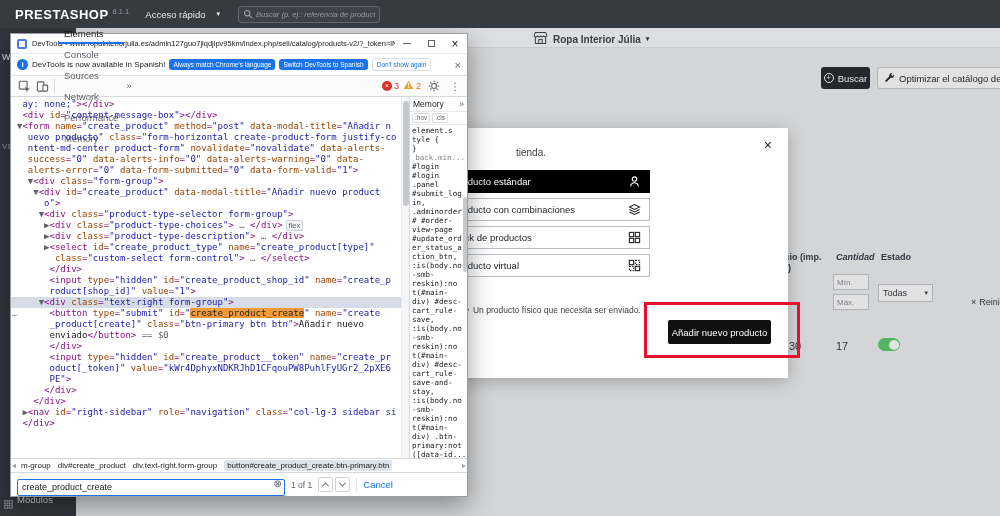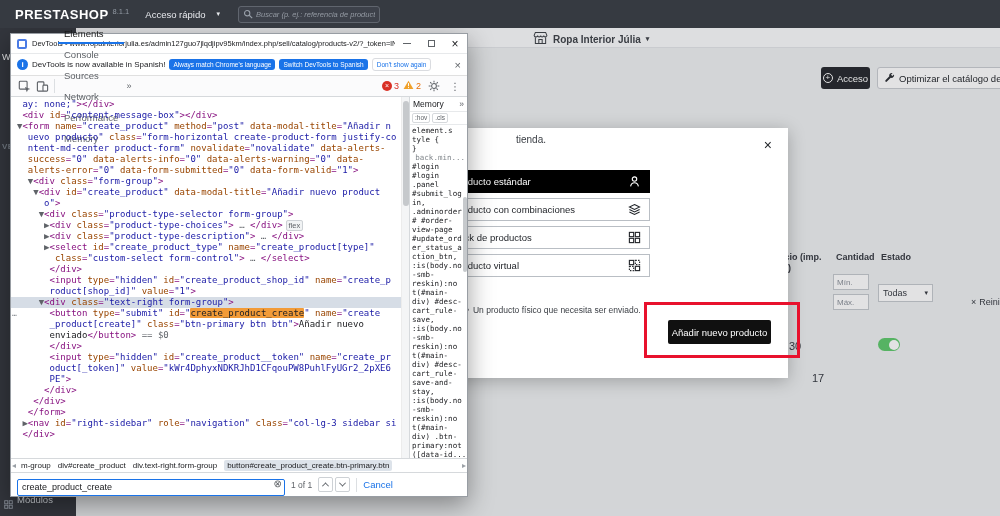--- a/index.html
+++ b/index.html
@@ -19,44 +19,44 @@
 
   .ps-main { position:absolute; left:0; top:28px; width:1000px; height:488px; background:#eef0f2; z-index:1; }
   .ps-subheader { position:absolute; left:0; top:0; width:1000px; height:20px; background:#fafbfc; border-bottom:1px solid #e3e5e8; }
   .ps-shop { position:absolute; left:533px; top:3px; display:flex; align-items:center; gap:5px; color:#3f4349; font-size:10px; font-weight:bold; }
   .btn-new { position:absolute; left:821px; top:39px; width:49px; height:22px; background:#26292e; color:#fff; border-radius:3px; font-size:9.5px; display:flex; align-items:center; justify-content:center; gap:4px; }
   .plus-circle { width:10px; height:10px; border:1px solid #fff; border-radius:50%; font-size:8px; line-height:8px; text-align:center; display:inline-block; }
   .btn-optimize { position:absolute; left:877px; top:39px; width:131px; height:22px; background:#fff; border:1px solid #c9cdd2; border-radius:3px; color:#24272c; font-size:9.5px; display:flex; align-items:center; gap:4px; padding:0 6px; white-space:nowrap; overflow:hidden; }
 
   .col-head { position:absolute; font-size:9px; font-weight:bold; color:#363a41; line-height:11px; }
   .col-price { left:770px; top:224px; width:58px; }
-  .col-qty { left:836px; top:224px; }
+  .col-qty { left:836px; top:224px;font-style:italic; }
   .col-status { left:881px; top:224px; }
   .f-input { position:absolute; width:36px; height:16px; border:1px solid #c5c9ce; background:#fff; font-size:8px; color:#8a9099; display:flex; align-items:center; padding:0 3px; }
   .f-min { left:833px; top:246px; }
   .f-max { left:833px; top:266px; }
   .f-select { position:absolute; left:878px; top:256px; width:55px; height:18px; border:1px solid #c5c9ce; background:#fff; display:flex; align-items:center; justify-content:space-between; padding:0 4px; font-size:9px; color:#363a41; }
   .f-reset { position:absolute; left:971px; top:269px; font-size:9px; color:#363a41; white-space:nowrap; display:flex; gap:3px; align-items:center; }
   .row-val { position:absolute; font-size:11px; color:#363a41; }
   .r-price { left:789px; top:312px; }
-  .r-qty { left:812px; top:312px;margin-top:32px; }
+  .r-qty { left:836px; top:312px; }
   .toggle { position:absolute; left:878px; top:310px; width:22px; height:13px; background:#5fc96c; border-radius:7px; }
   .toggle .knob { position:absolute; right:1.5px; top:1.5px; width:10px; height:10px; border-radius:50%; background:#fff; }
 
   .ps-sidebar { position:absolute; left:0; top:28px; width:76px; height:488px; background:#363a41; z-index:3; }
   .sb-frag1 { position:absolute; left:2px; top:24px; color:#fff; font-size:9px; }
   .sb-frag2 { position:absolute; left:2px; top:114px; color:#7f8791; font-size:8px; font-weight:bold; letter-spacing:.5px; }
   .sb-modules { position:absolute; left:17px; top:466px; color:#dfe3e8; font-size:9.5px;text-align:center; }
   .sb-mod-icon { position:absolute; left:4px; top:467px; }
 
   .dim { position:absolute; left:0; top:28px; width:1000px; height:488px; background:rgba(30,34,40,0.13); z-index:4; }
 
   
   .modal { position:absolute; left:436px; top:128px; width:352px; height:250px; background:#fff; z-index:5; box-shadow:0 3px 16px rgba(0,0,0,0.25); }
-  .modal-title-frag { position:absolute; left:80px; top:6px; font-size:10px; color:#3a3e44; }
+  .modal-title-frag { position:absolute; left:80px; top:19px; font-size:10px; color:#3a3e44; }
   .modal-close { position:absolute; right:16px; top:10px; font-size:14px; color:#23262b; line-height:14px; }
   .type-list { position:absolute; left:8px; top:42px; width:206px; }
   .type-btn { height:23px; border:1px solid #b9bec4; background:#fff; color:#23262b; font-size:9.5px; display:flex; align-items:center; justify-content:space-between; padding:0 8px; margin-bottom:5px; }
   .type-btn.selected { background:#000; border-color:#000; color:#fff; }
   .type-icon { display:flex; align-items:center; }
   .type-desc { position:absolute; left:30px; top:177px; font-size:8.5px; color:#3a3e44; display:flex; gap:4px; white-space:nowrap; }
   .modal-submit { position:absolute; left:232px; top:192px; width:103px; height:24px; background:#101010; color:#fff; font-size:9.5px; border-radius:2px; display:flex; align-items:center; justify-content:center; }
   .red-rect { position:absolute; left:644px; top:302px; width:156px; height:56px; border:3px solid #e8112d; z-index:7; }
 
   
@@ -138,21 +138,21 @@
     <span><svg width="15" height="14" viewBox="0 0 16 15" fill="none" stroke="#3f4349" stroke-width="1.1">
           <path d="M2.5 1.5h11l1.3 3.2c0 .9-.8 1.6-1.7 1.6-.9 0-1.6-.7-1.6-1.6 0 .9-.8 1.6-1.7 1.6s-1.6-.7-1.6-1.6c0 .9-.7 1.6-1.6 1.6s-1.7-.7-1.7-1.6c0 .9-.7 1.6-1.6 1.6S1.2 5.6 1.2 4.7z"></path>
           <path d="M2.5 6.8v6.7h11V6.8"></path>
           <path d="M6.2 13.5V9.2h3.6v4.3"></path>
         </svg></span>
     <span>Ropa Interior Júlia</span>
     <span class="caret">▾</span>
   </div>
   <div class="btn-new">
     <span class="plus-circle">+</span>
-    <span>Acceso</span>
+    <span>Buscar</span>
   </div>
   <div class="btn-optimize">
     <span><svg width="11" height="11" viewBox="0 0 14 14">
           <path d="M12.9 4.2c0 1.8-1.5 3.3-3.3 3.3-.3 0-.7-.1-1-.2l-4.9 4.9c-.5.5-1.3.5-1.8 0s-.5-1.3 0-1.8l4.9-4.9c-.1-.3-.2-.6-.2-1C6.6 2.7 8.1 1.2 9.9 1.2c.4 0 .8.1 1.1.2L8.9 3.5l1.7 1.7 2.1-2.1c.1.3.2.7.2 1.1z" fill="#2b2e33"></path>
         </svg></span>
     <span>Optimizar el catálogo de p</span>
   </div>
 
   <div class="col-head col-price">Precio (imp. incl.)</div>
   <div class="col-head col-qty">Cantidad</div>
@@ -352,21 +352,20 @@
           <div class="tree-row sel">    <span class="tk-g">▼</span><span class="tk-t">&lt;div</span><span class="tk-a"> class</span><span class="tk-t">=</span><span class="tk-v">"text-right form-group"</span><span class="tk-t">&gt;</span></div>
           <div class="tree-row">      <span class="tk-t">&lt;button</span><span class="tk-a"> type</span><span class="tk-t">=</span><span class="tk-v">"submit"</span><span class="tk-a"> id</span><span class="tk-t">=</span><span class="tk-v">"</span><span class="tk-h">create_product_create</span><span class="tk-v">"</span><span class="tk-a"> name</span><span class="tk-t">=</span><span class="tk-v">"create</span></div>
           <div class="tree-row">      <span class="tk-v">_product[create]"</span><span class="tk-a"> class</span><span class="tk-t">=</span><span class="tk-v">"btn-primary btn btn"</span><span class="tk-t">&gt;</span><span class="tk-x">Añadir nuevo</span></div>
           <div class="tree-row">      <span class="tk-x">enviado</span><span class="tk-t">&lt;/button&gt;</span><span class="tk-g"> == $0</span></div>
           <div class="tree-row">      <span class="tk-t">&lt;/div&gt;</span></div>
           <div class="tree-row">      <span class="tk-t">&lt;input</span><span class="tk-a"> type</span><span class="tk-t">=</span><span class="tk-v">"hidden"</span><span class="tk-a"> id</span><span class="tk-t">=</span><span class="tk-v">"create_product__token"</span><span class="tk-a"> name</span><span class="tk-t">=</span><span class="tk-v">"create_pr</span></div>
           <div class="tree-row">      <span class="tk-v">oduct[_token]"</span><span class="tk-a"> value</span><span class="tk-t">=</span><span class="tk-v">"kWr4DphyxNDKRJhD1CFqouPW8PuhlFyUGr2_2pXE6</span></div>
           <div class="tree-row">      <span class="tk-v">PE"</span><span class="tk-t">&gt;</span></div>
           <div class="tree-row">     <span class="tk-t">&lt;/div&gt;</span></div>
           <div class="tree-row">   <span class="tk-t">&lt;/div&gt;</span></div>
-          <div class="tree-row">  <span class="tk-t">&lt;/form&gt;</span></div>
           <div class="tree-row"> <span class="tk-g">▶</span><span class="tk-t">&lt;nav</span><span class="tk-a"> id</span><span class="tk-t">=</span><span class="tk-v">"right-sidebar"</span><span class="tk-a"> role</span><span class="tk-t">=</span><span class="tk-v">"navigation"</span><span class="tk-a"> class</span><span class="tk-t">=</span><span class="tk-v">"col-lg-3 sidebar si</span></div>
           <div class="tree-row"> <span class="tk-t">&lt;/div&gt;</span></div>
         </div>
       <div class="gutter-dots">…</div>
     </div>
     <div class="el-scrollbar">
         <div class="thumb"></div>
       </div>
     <div class="dt-styles">
       <div class="st-head">

